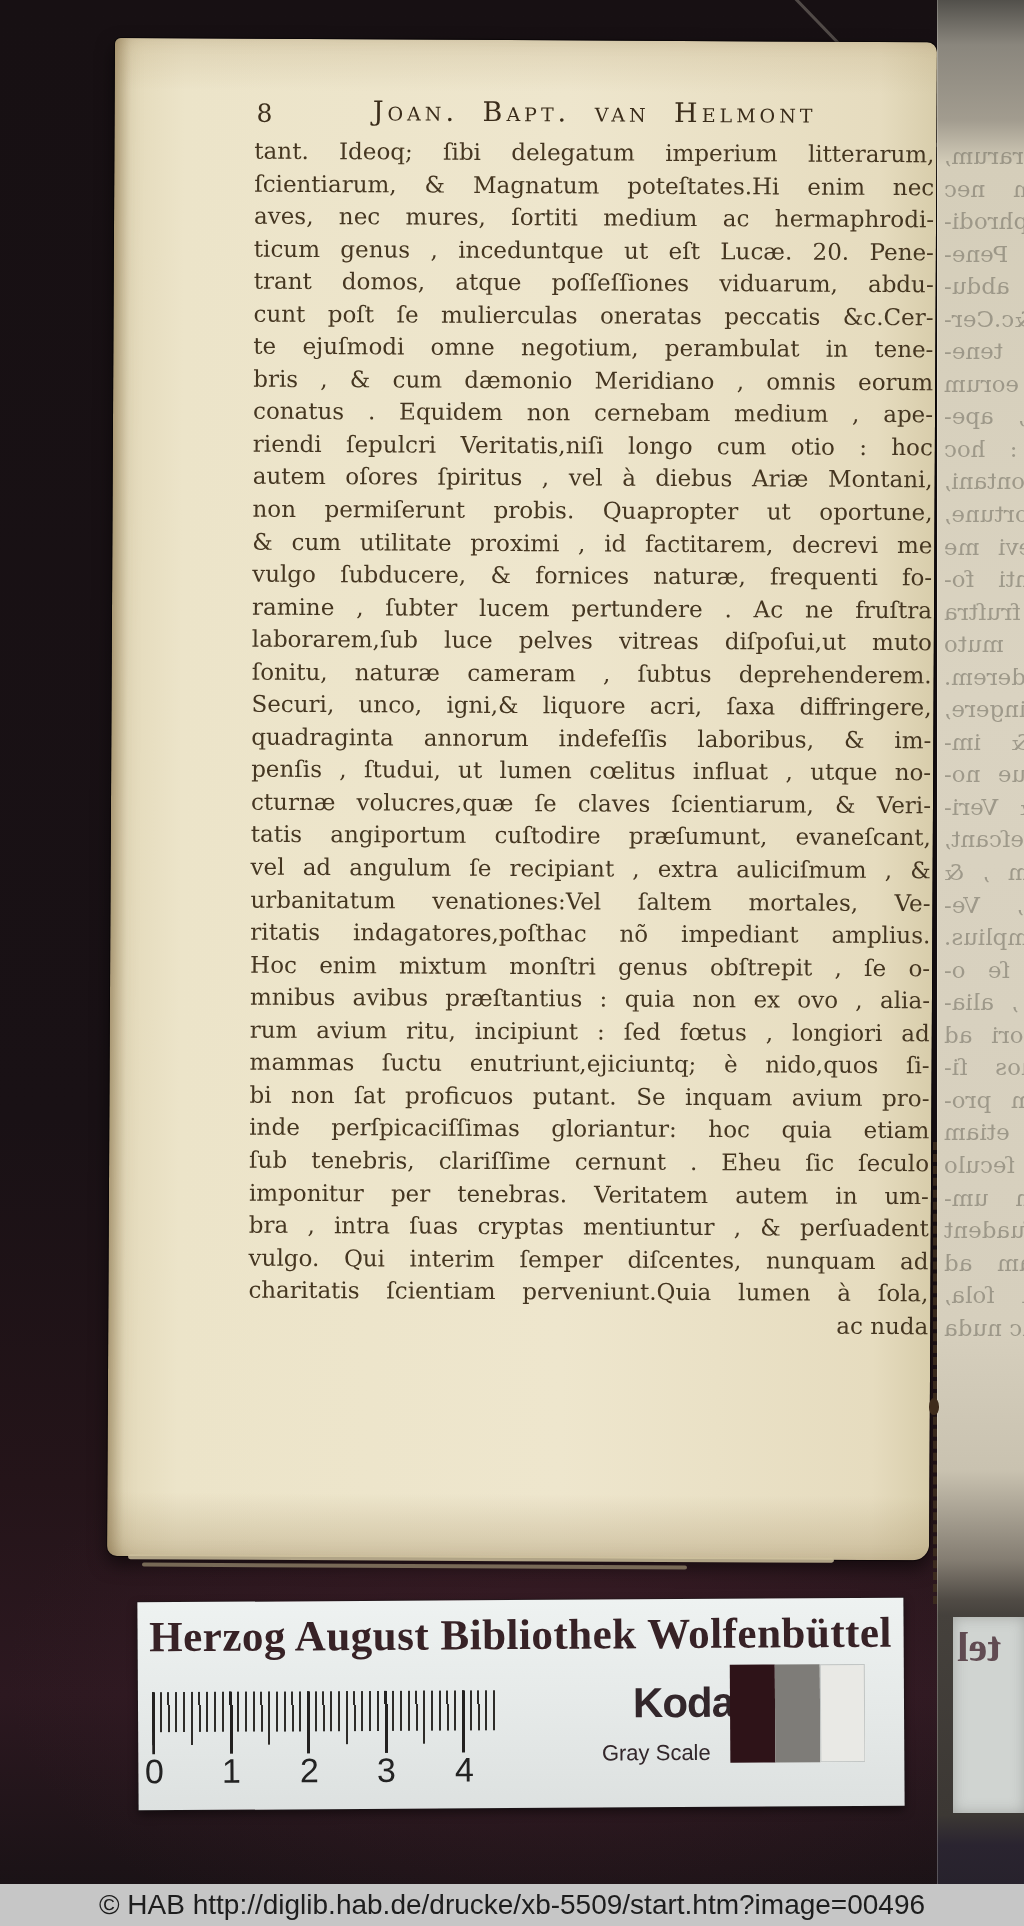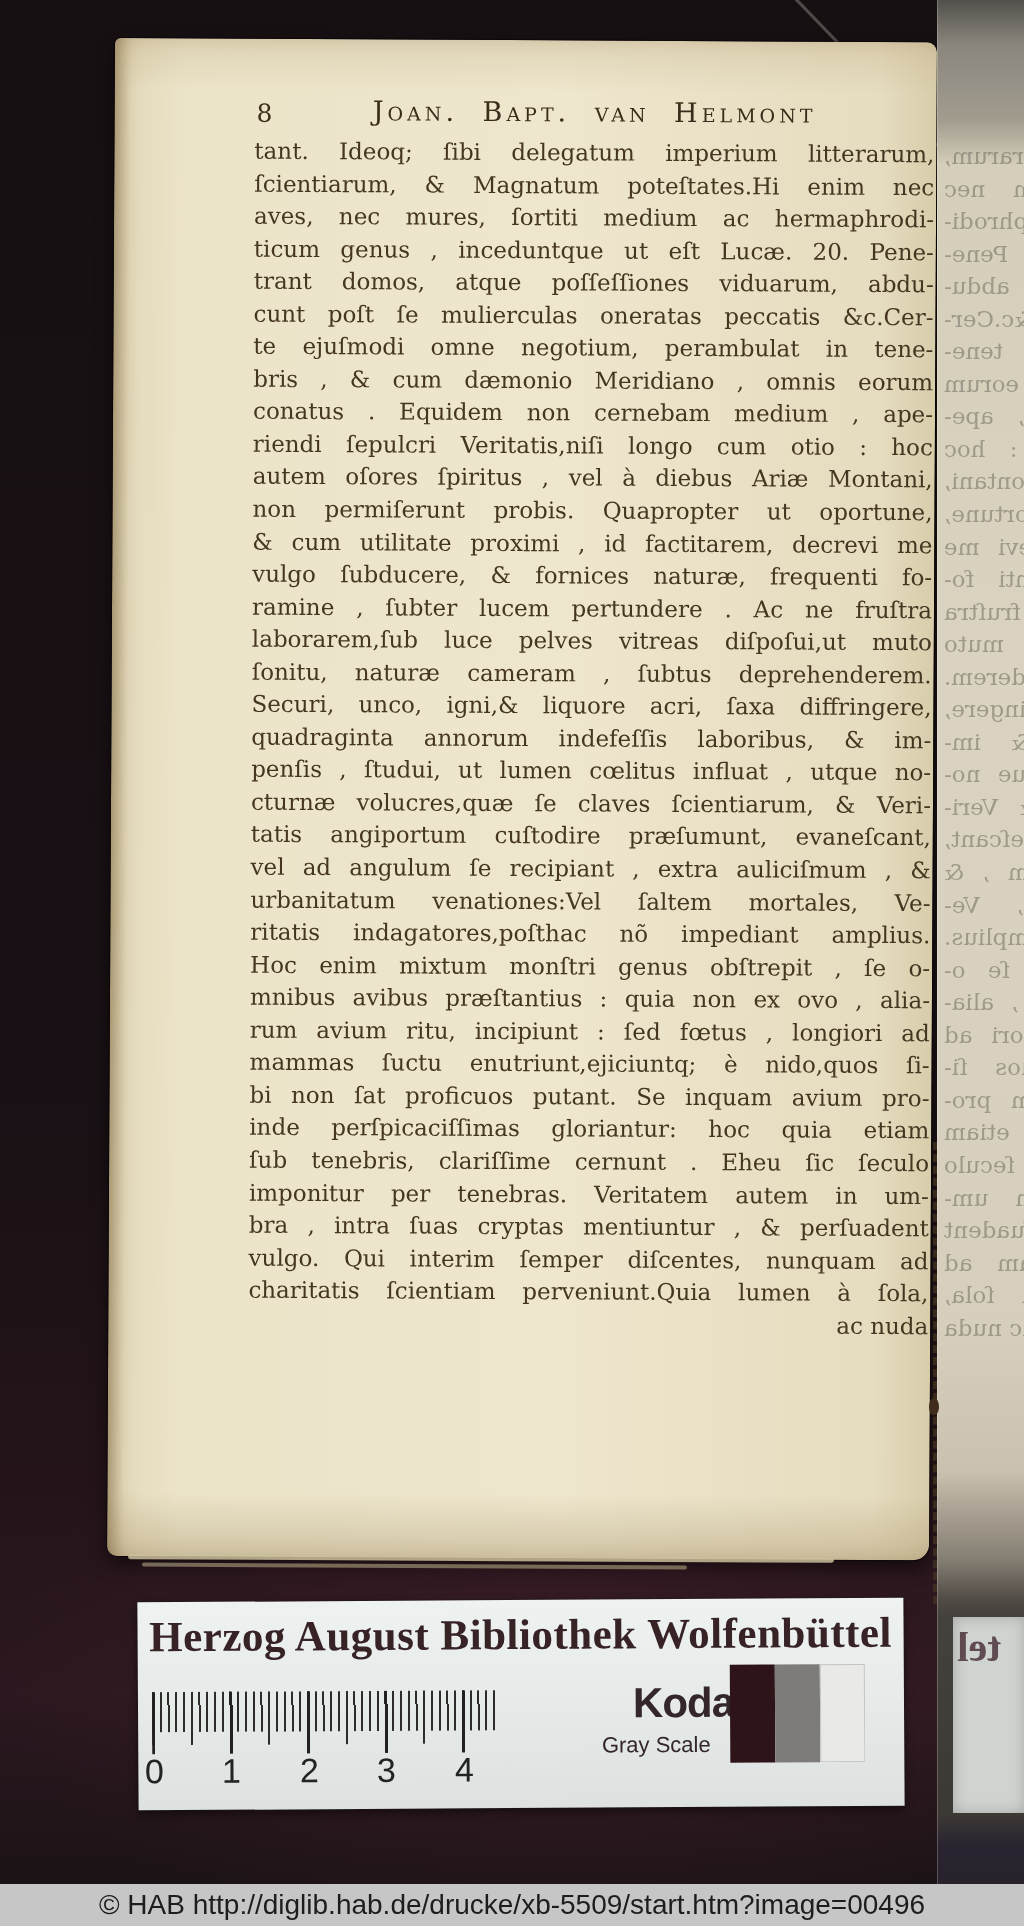--- a/index.html
+++ b/index.html
@@ -62,21 +62,21 @@
   .ruler{position:absolute;left:14px;top:90px;width:346px;height:100px;}
   .ticks-minor,.ticks-half,.ticks-cm{position:absolute;left:0;top:0;width:346px;}
   .ticks-minor{height:40px;background:repeating-linear-gradient(to right,#2e2c29 0,#2e2c29 2px,transparent 2px,transparent 7.75px);}
   .ticks-half{height:53px;background:repeating-linear-gradient(to right,#2e2c29 0,#2e2c29 2px,transparent 2px,transparent 38.75px);}
   .ticks-cm{height:62px;background:repeating-linear-gradient(to right,#232120 0,#232120 3px,transparent 3px,transparent 77.5px);}
   .rnum{position:absolute;top:60px;transform:translateX(-50%);
     font-family:"Liberation Sans","DejaVu Sans",sans-serif;font-size:34px;color:#232323;}
   .kodak{position:absolute;left:452px;top:84px;width:132px;text-align:center;
     font-family:"Liberation Sans","DejaVu Sans",sans-serif;color:#33272b;}
   .kodak-name{font-weight:bold;font-size:42px;letter-spacing:-1px;line-height:40px;margin-left:43px;}
-  .kodak-sub{font-size:22px;margin-top:9px;}
+  .kodak-sub{font-size:22px;margin-top:17px;}
   .patches{position:absolute;left:592px;top:66px;display:flex;}
   .patch{width:45px;height:98px;}
   .patch.light{box-shadow:inset 0 0 0 1px #c2c6c5;}
   
   .caption-bar{position:absolute;left:0;top:1884px;width:1024px;height:42px;z-index:4;
     background:#c6c6c6;display:flex;align-items:center;justify-content:center;
     font-family:"Liberation Sans","DejaVu Sans",sans-serif;font-size:28px;color:#1d1d1d;}
 </style>
 </head>
 <body>

